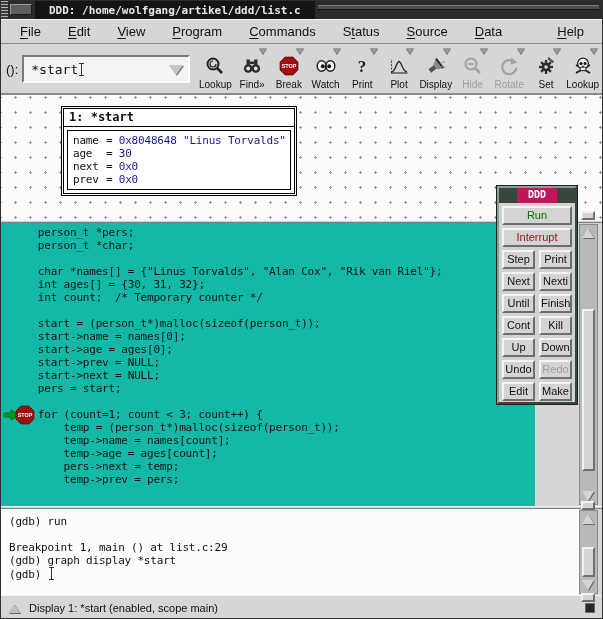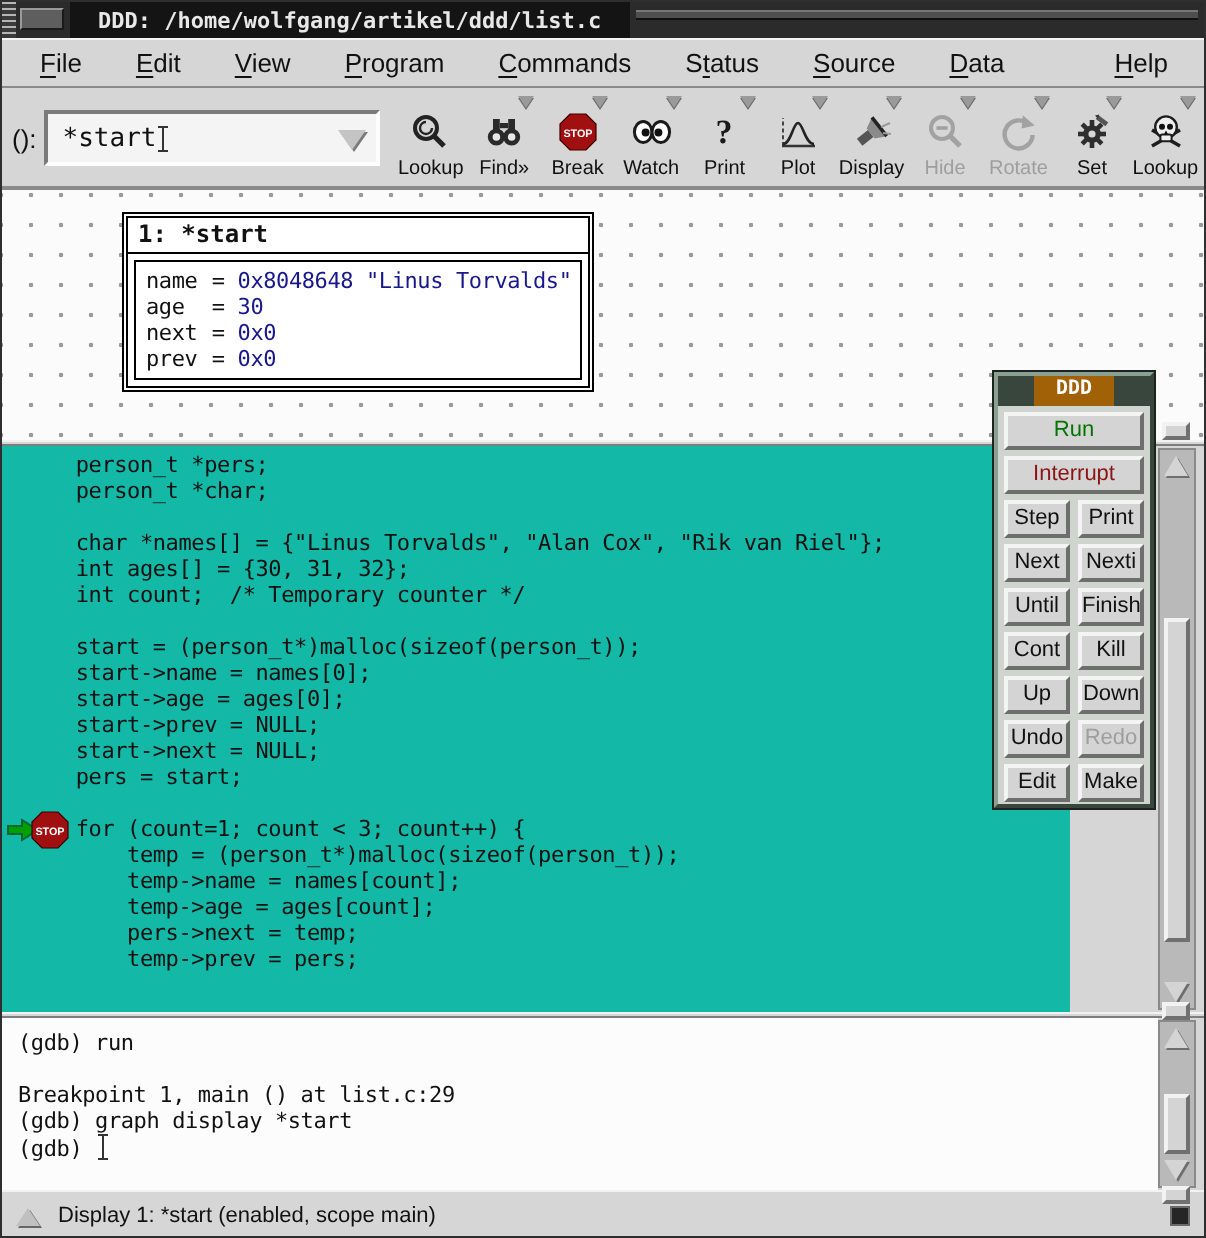--- a/index.html
+++ b/index.html
@@ -51,21 +51,21 @@
     border:1px solid #000; outline:1px solid #000; outline-offset:1px; }
   #dispnode .ntitle { font:bold 12px "DejaVu Sans Mono", monospace; padding:1px 5px 2px; border-bottom:1px solid #000; }
   #dispnode .nfields { margin:3px; border:1px solid #000; padding:3px 5px; font:11px "DejaVu Sans Mono", monospace; line-height:13px; letter-spacing:-0.2px; }
   .frow { white-space:pre; }
   .fname { display:inline-block; width:4ch; white-space:pre; }
   .fval { color:#18188c; }
   
   #cmdtool { position:absolute; left:496px; top:185px; width:80px; z-index:20; background:#cfd4cf;
     border:2px solid; border-color:#8ba092 #39463e #39463e #8ba092; box-shadow:0 0 0 1px #1d241f; padding-bottom:1px; }
   .ct-title { height:15px; background:#39463e; display:flex; justify-content:center; }
-  .ct-title span { background:#a16207; color:#fff; font:bold 10px "DejaVu Sans Mono", monospace; padding:1px 11px 0; }
+  .ct-title span { background:#be185d; color:#fff; font:bold 10px "DejaVu Sans Mono", monospace; padding:1px 11px 0; }
   .ct-row { display:flex; padding:0 3px; margin-top:3px; gap:4px; }
   .ct-btn { flex:1; height:19px; background:#d4d4d4; border:2px solid; border-color:#f4f4f4 #6e6e6e #6e6e6e #f4f4f4;
     font-size:11px; text-align:center; line-height:14px; overflow:hidden; white-space:nowrap; }
   .ct-btn.run { color:#007500; }
   .ct-btn.interrupt { color:#8b1414; }
   .ct-btn.disabled { color:#9e9e9e; }
   
   .sash-div { position:absolute; left:0; width:100%; height:3px; background:#d6d6d6; border-top:1px solid #f2f2f2; border-bottom:1px solid #7e7e7e; z-index:5; }
   #div1 { top:219px; } #div2 { top:505px; }
   #sourcepane { position:absolute; top:222px; left:0; width:534px; height:283px; background:#14b8a6; overflow:hidden;padding-left:12px; }

